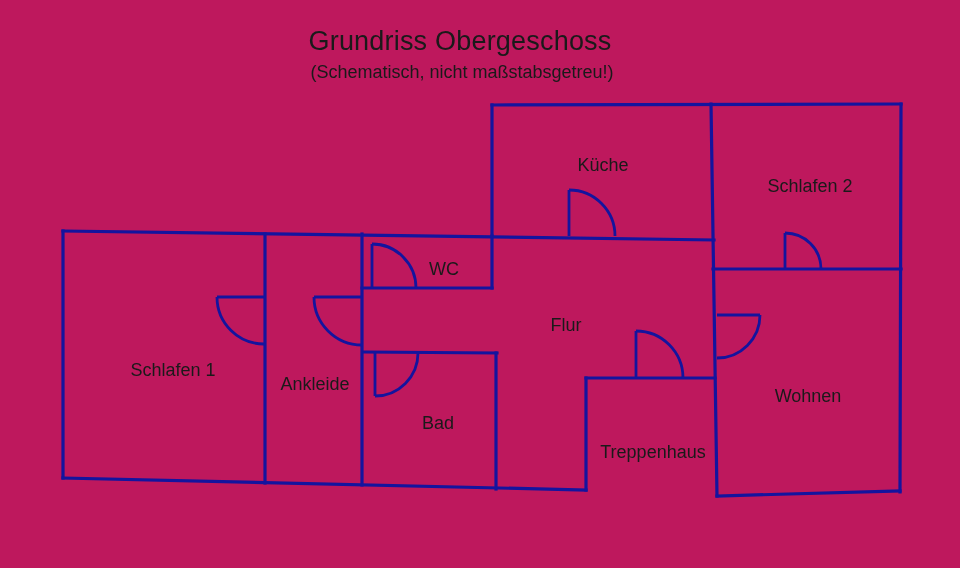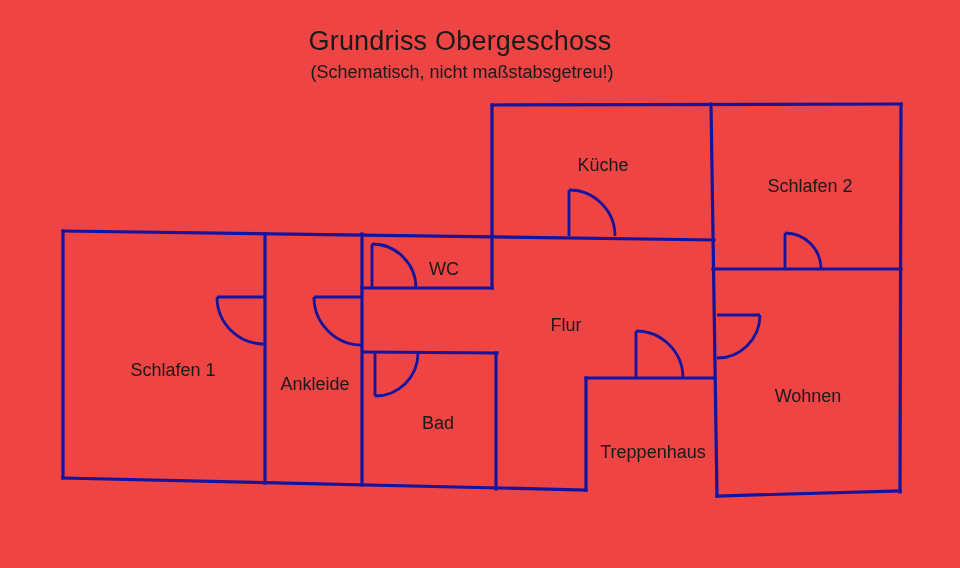--- a/index.html
+++ b/index.html
@@ -25,21 +25,21 @@
   .subtitle {
     font-size: 18px;
   }
   .room-label {
     font-size: 18px;
   }
 </style>
 </head>
 <body>
 
-<div class="stage" style="background: #ef4444;">
+<div class="stage" style="background: #be185d;">
   <svg id="plan-svg" width="960" height="568" viewBox="0 0 960 568">
     <text class="title" x="460" y="50" text-anchor="middle" fill="#1a1a1a">Grundriss Obergeschoss</text>
     <text class="subtitle" x="462" y="78" text-anchor="middle" fill="#1a1a1a">(Schematisch, nicht maßstabsgetreu!)</text>
     <g id="walls-group">
         <line x1="492" y1="105" x2="901" y2="104" stroke="#14149e" stroke-width="3.2" stroke-linecap="square"></line>
         <line x1="492" y1="105" x2="492" y2="236" stroke="#14149e" stroke-width="3.2" stroke-linecap="square"></line>
         <line x1="492" y1="236" x2="492" y2="288" stroke="#14149e" stroke-width="3.2" stroke-linecap="square"></line>
         <line x1="711" y1="104" x2="717" y2="496" stroke="#14149e" stroke-width="3.2" stroke-linecap="square"></line>
         <line x1="901" y1="104" x2="900" y2="492" stroke="#14149e" stroke-width="3.2" stroke-linecap="square"></line>
         <line x1="713" y1="269" x2="901" y2="269" stroke="#14149e" stroke-width="3.2" stroke-linecap="square"></line>

